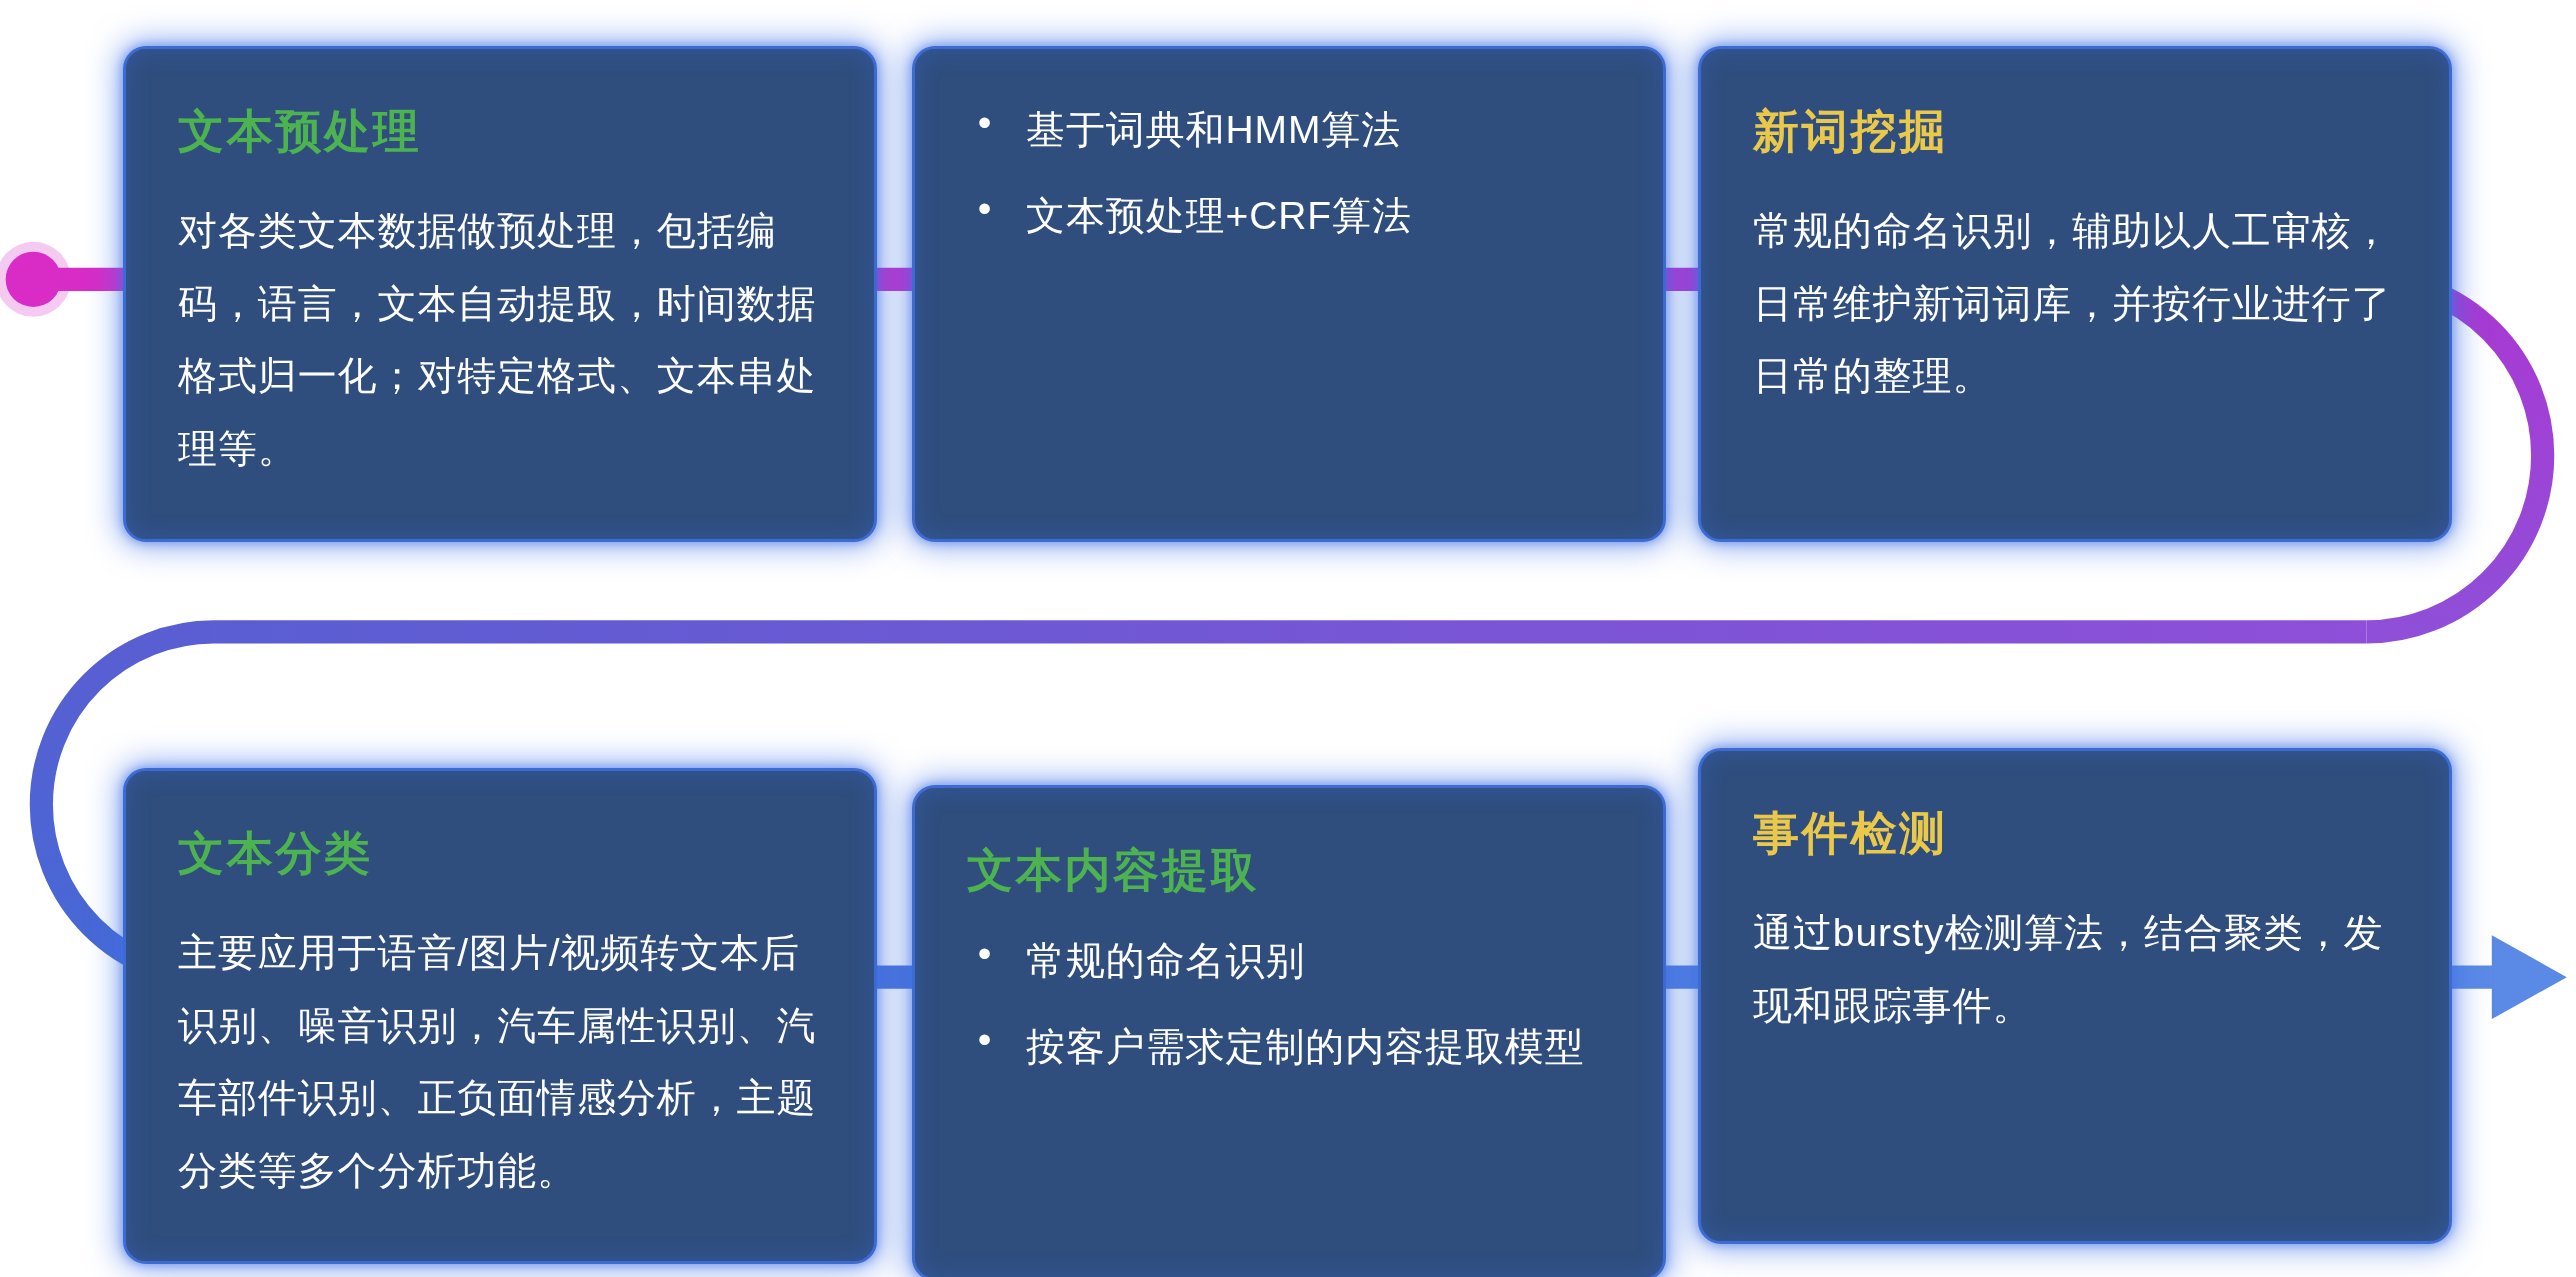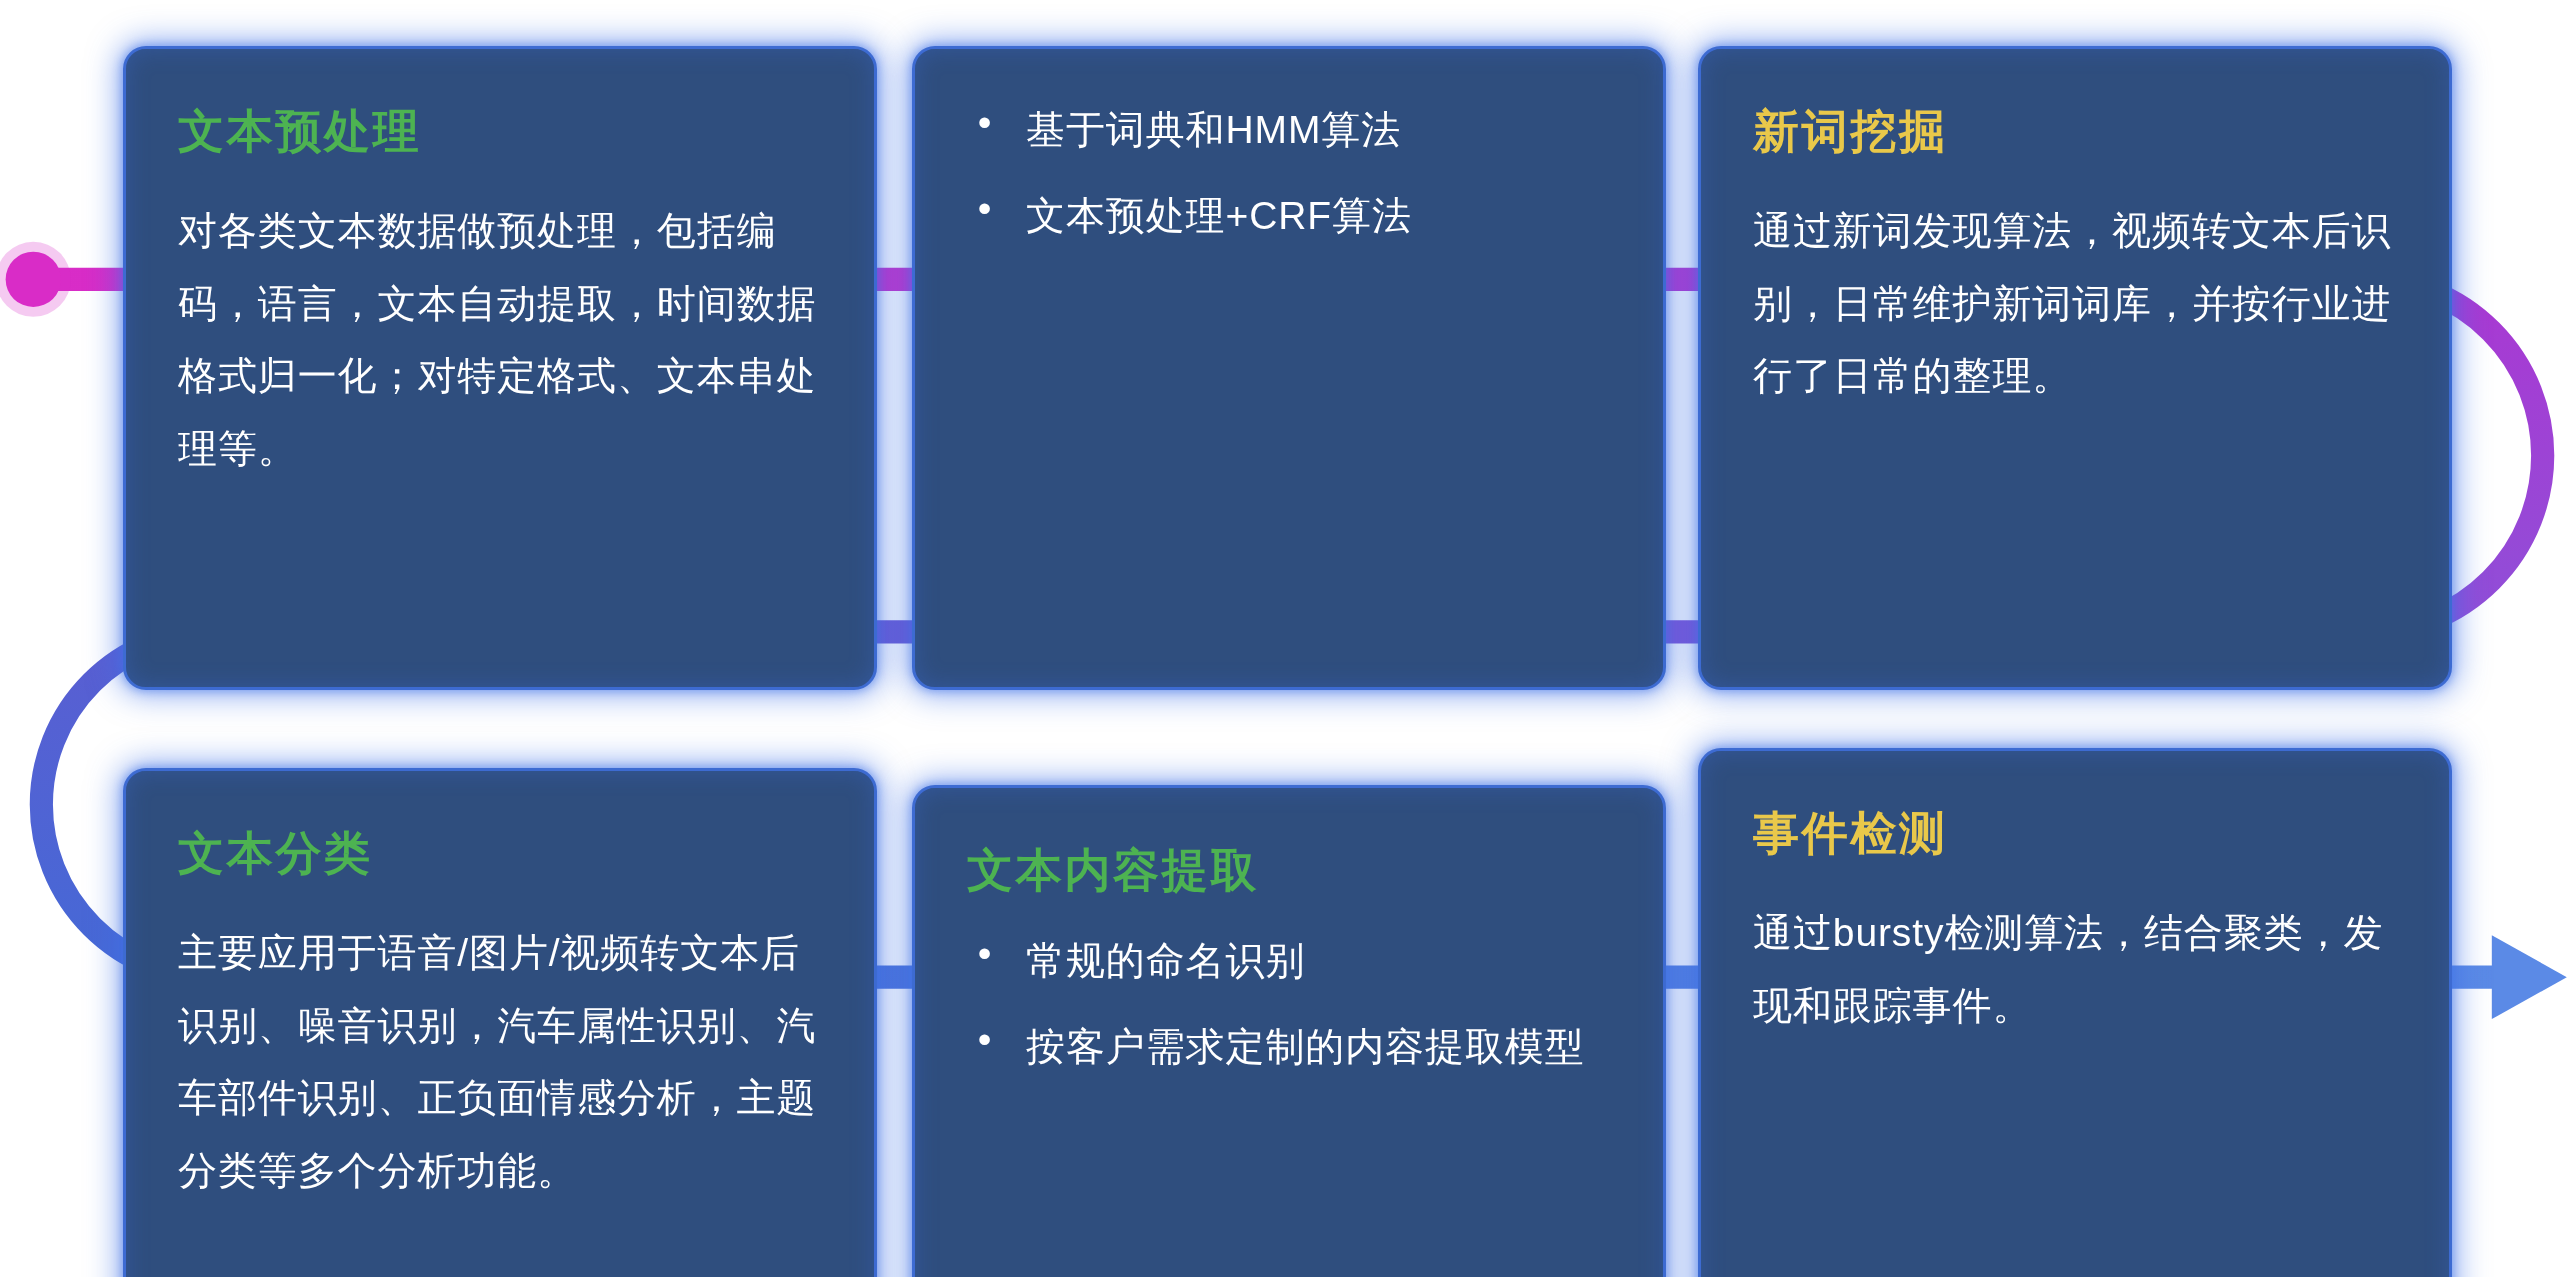--- a/index.html
+++ b/index.html
@@ -14,21 +14,21 @@
   .flow-svg {
     position: absolute;
     left: 0; top: 0;
     width: 2576px; height: 1277px;
     z-index: 0;
   }
   .card {
     position: absolute;
     z-index: 1;
     width: 754px;
-    height: 644px;
+    height: 496px;
     box-sizing: border-box;
     background: var(--card-bg, #2f4e7e);
     border: 3.6px solid var(--card-border, #3d6bd2);
     border-radius: 23px;
     box-shadow: 0 0 30px 5.4px rgba(64,114,232,0.55),
                 0 0 9px 1.8px rgba(64,114,232,0.45),
                 inset 0 0 23px rgba(64,114,232,0.30);
     padding: 45px 52px;
   }
   .card-title {
@@ -113,21 +113,21 @@
 
   <section class="card" style="left:912px; top:46px;">
     <ul class="card-list">
       <li>基于词典和HMM算法</li>
       <li>文本预处理+CRF算法</li>
     </ul>
   </section>
 
   <section class="card" style="left:1698px; top:46px;">
     <h2 class="card-title yellow">新词挖掘</h2>
-    <p class="card-body">通过新词发现算法，视频转文本后识别，日常维护新词词库，并按行业进行了日常的整理。</p>
+    <p class="card-body">常规的命名识别，辅助以人工审核，日常维护新词词库，并按行业进行了日常的整理。</p>
   </section>
 
   <section class="card" style="left:123px; top:768px;">
     <h2 class="card-title green">文本分类</h2>
     <p class="card-body">主要应用于语音/图片/视频转文本后识别、噪音识别，汽车属性识别、汽车部件识别、正负面情感分析，主题分类等多个分析功能。</p>
   </section>
 
   <section class="card" style="left:912px; top:785px;">
     <h2 class="card-title green">文本内容提取</h2>
     <ul class="card-list">

